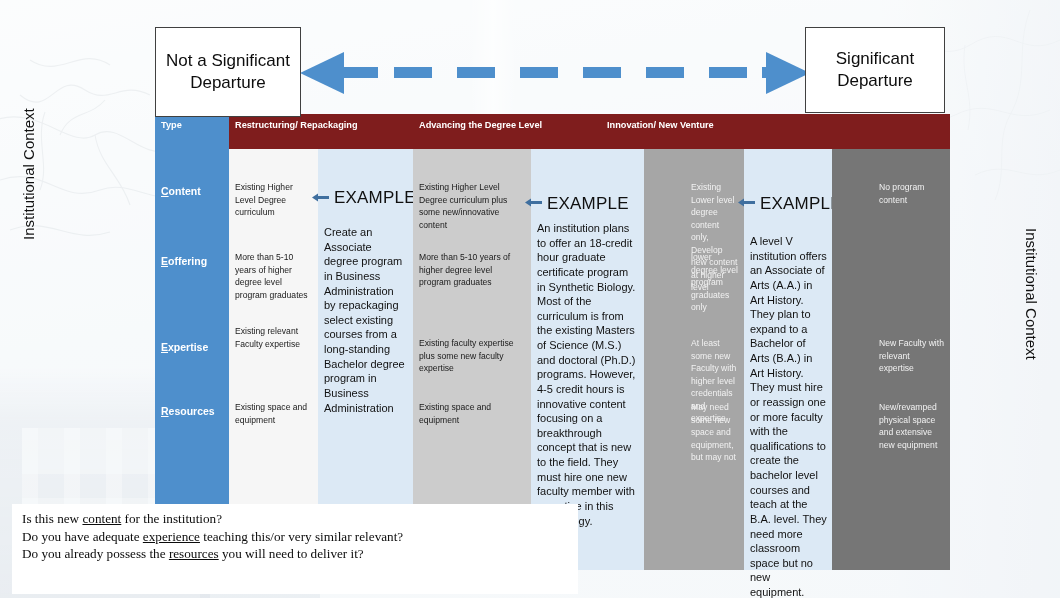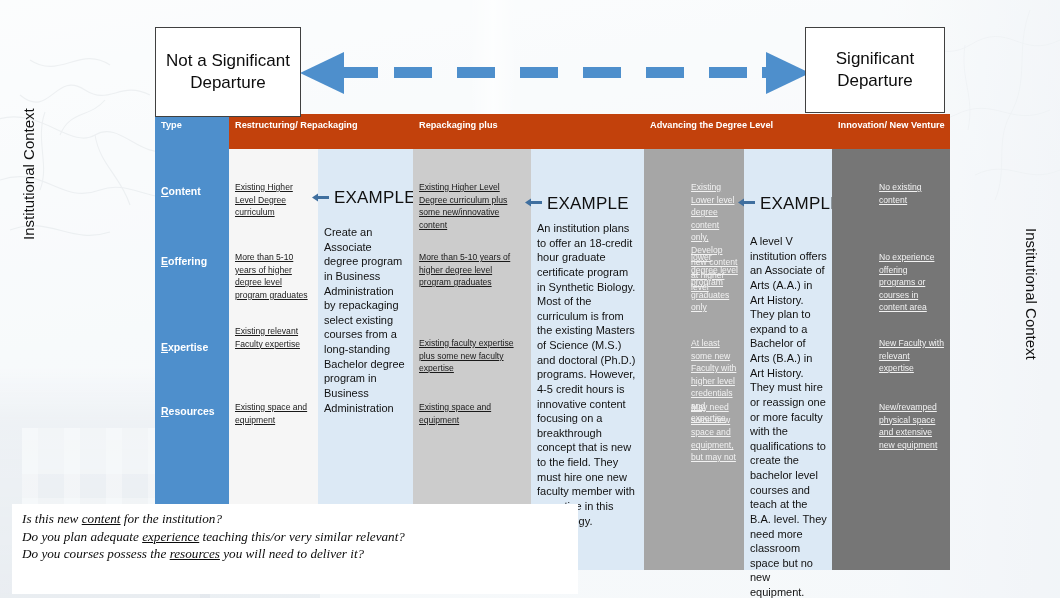--- a/index.html
+++ b/index.html
@@ -36,51 +36,51 @@
     font-size:17px;color:#0d0d0d;line-height:1.32;}
   #box-left{left:155px;top:27px;width:144px;height:88px;}
   #box-right{left:805px;top:27px;width:138px;height:84px;}
 
   
   #arrow{position:absolute;left:300px;top:52px;width:510px;height:42px;z-index:5;}
 
   
   #matrix{position:absolute;left:155px;top:114px;width:795px;height:456px;z-index:4;
     display:flex;flex-direction:column;}
-  #hdr{display:flex;height:35px;background:#c2410c;flex:0 0 35px;}
+  #hdr{display:flex;height:35px;background:#7f1d1d;flex:0 0 35px;}
   #hdr .hcell{color:#ffffff;font-size:9.2px;font-weight:bold;line-height:1.42;
     padding:5px 0 0 6px;box-sizing:border-box;}
   #body{display:flex;flex:1 1 auto;}
   .colband{box-sizing:border-box;position:relative;}
   .c-type{background:#4e8fcc;width:74px;}
   .c-desc1{background:#f6f6f6;width:89px;}
   .c-ex1{background:#dce9f5;width:95px;}
   .c-desc2{background:#cccccc;width:118px;}
   .c-ex2{background:#dce9f5;width:113px;}
   .c-desc3{background:#a6a6a6;width:100px;}
   .c-ex3{background:#dce9f5;width:88px;}
   .c-desc4{background:#767676;width:118px;}
 
   .rowlbl{position:absolute;left:6px;color:#fff;font-size:10.5px;font-weight:bold;}
   .rowlbl u{text-decoration:underline;}
-  .cellTxt{position:absolute;left:6px;right:5px;font-size:8.6px;line-height:1.46;color:#1a1a1a;text-decoration:underline;}
+  .cellTxt{position:absolute;left:6px;right:5px;font-size:8.6px;line-height:1.46;color:#1a1a1a;}
   .c-desc3 .cellTxt,.c-desc4 .cellTxt{color:#f2f2f2;margin-left:41px;}
   .exLabel{position:absolute;left:16px;font-size:17px;color:#101010;letter-spacing:.2px;}
   .exBody{position:absolute;left:6px;right:5px;font-size:11px;line-height:1.33;color:#111;}
   .exArrow{position:absolute;width:17px;height:9px;}
 
   
   .vlabel{position:absolute;z-index:6;font-size:15px;color:#111;white-space:nowrap;}
   #vleft{left:20px;top:240px;transform:rotate(-90deg);transform-origin:left top;}
   #vright{left:1040px;top:228px;transform:rotate(90deg);transform-origin:left top;}
 
   
   #qbox{position:absolute;left:12px;top:504px;width:566px;height:90px;z-index:7;
     background:#ffffff;padding:6px 10px 4px 10px;box-sizing:border-box;
-    font-family:"Liberation Serif", serif;font-style:italic;font-size:13.2px;
+    font-family:"Liberation Serif", serif;font-size:13.2px;
     color:#0b0b0b;line-height:1.34;}
   #qbox div{white-space:normal;}
   #qbox u{text-decoration:underline;}
 </style>
 </head>
 <body>
 
 <div id="bg">
   <div class="sky"></div>
   <svg class="branches" viewBox="0 0 340 330">
@@ -134,21 +134,20 @@
 </div>
 
 <div class="vlabel" id="vleft">Institutional Context</div>
 <div class="vlabel" id="vright">Institutional Context</div>
 
 <div id="matrix">
 
   <div id="hdr">
     <div class="hcell c-type">Type</div>
     <div class="hcell" style="width:184px">Restructuring/ Repackaging</div>
-    <div class="hcell" style="width:231px">Repackaging plus</div>
     <div class="hcell" style="width:188px">Advancing the Degree Level</div>
     <div class="hcell" style="width:118px">Innovation/ New Venture</div>
   </div>
 
   <div id="body">
 
     <div class="colband c-type">
       <div class="rowlbl" style="top:36px"><u>C</u><span>ontent</span></div>
       <div class="rowlbl" style="top:106px"><u>E</u><span>offering</span></div>
       <div class="rowlbl" style="top:192px"><u>E</u><span>xpertise</span></div>
@@ -194,26 +193,25 @@
 
     <div class="colband c-ex3">
       <svg class="exArrow" style="left:-6px;top:49px" viewBox="0 0 17 9">
         <polygon points="0,4.5 6,0.5 6,3 17,3 17,6 6,6 6,8.5" fill="#3f6f9f"></polygon>
       </svg>
       <div class="exLabel" style="top:45px">EXAMPLE</div>
       <div class="exBody" style="top:85px">A level V institution offers an Associate of Arts (A.A.) in Art History.  They plan to expand to a Bachelor of Arts (B.A.) in Art History.  They must hire or reassign one or more faculty with the qualifications to create the bachelor level courses and teach at the B.A. level.  They need more classroom space but no new equipment.</div>
     </div>
 
     <div class="colband c-desc4">
-      <div class="cellTxt" style="top:32px">No existing content</div>
-      <div class="cellTxt" style="top:102px">No experience offering programs or courses in content area</div>
+      <div class="cellTxt" style="top:32px">No program content</div>
       <div class="cellTxt" style="top:188px">New Faculty with relevant expertise</div>
       <div class="cellTxt" style="top:252px">New/revamped physical space and extensive new equipment</div>
     </div>
 
   </div>
 </div>
 
 <div id="qbox">
   <div><span>Is this new </span><u>content</u><span> for the institution?</span></div>
-  <div><span>Do you plan adequate </span><u>experience</u><span> teaching this/or very similar relevant?</span></div>
-  <div><span>Do you courses possess the </span><u>resources</u><span> you will need to deliver it?</span></div>
+  <div><span>Do you have adequate </span><u>experience</u><span> teaching this/or very similar relevant?</span></div>
+  <div><span>Do you already possess the </span><u>resources</u><span> you will need to deliver it?</span></div>
 </div>
 
 </body></html>

